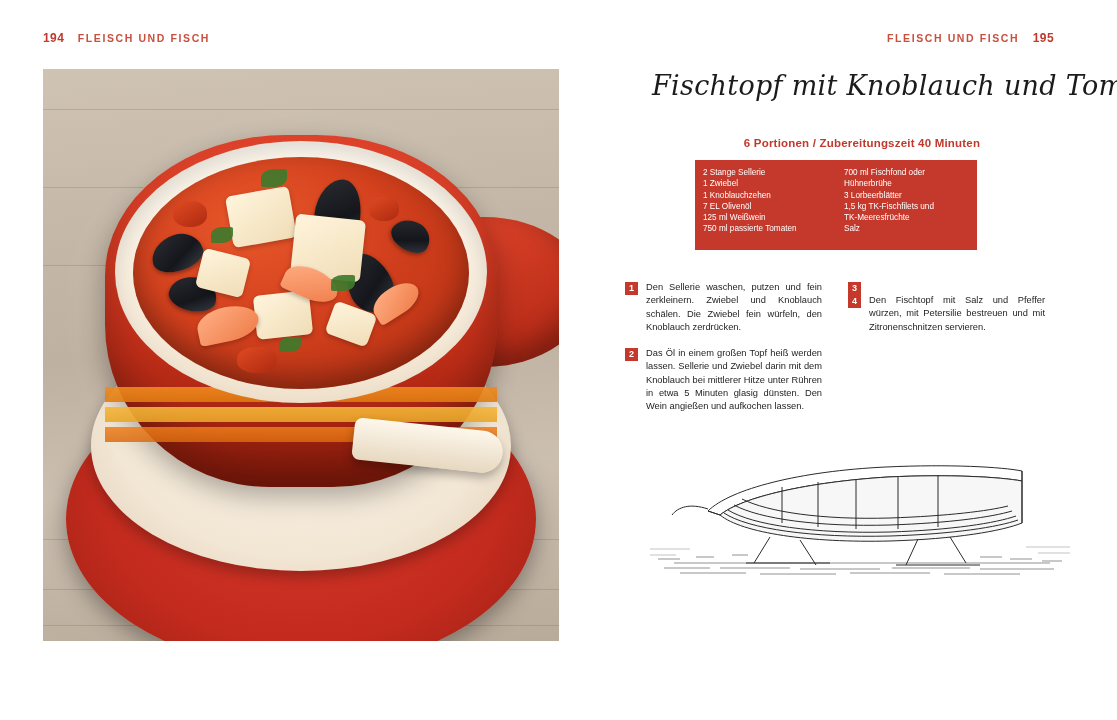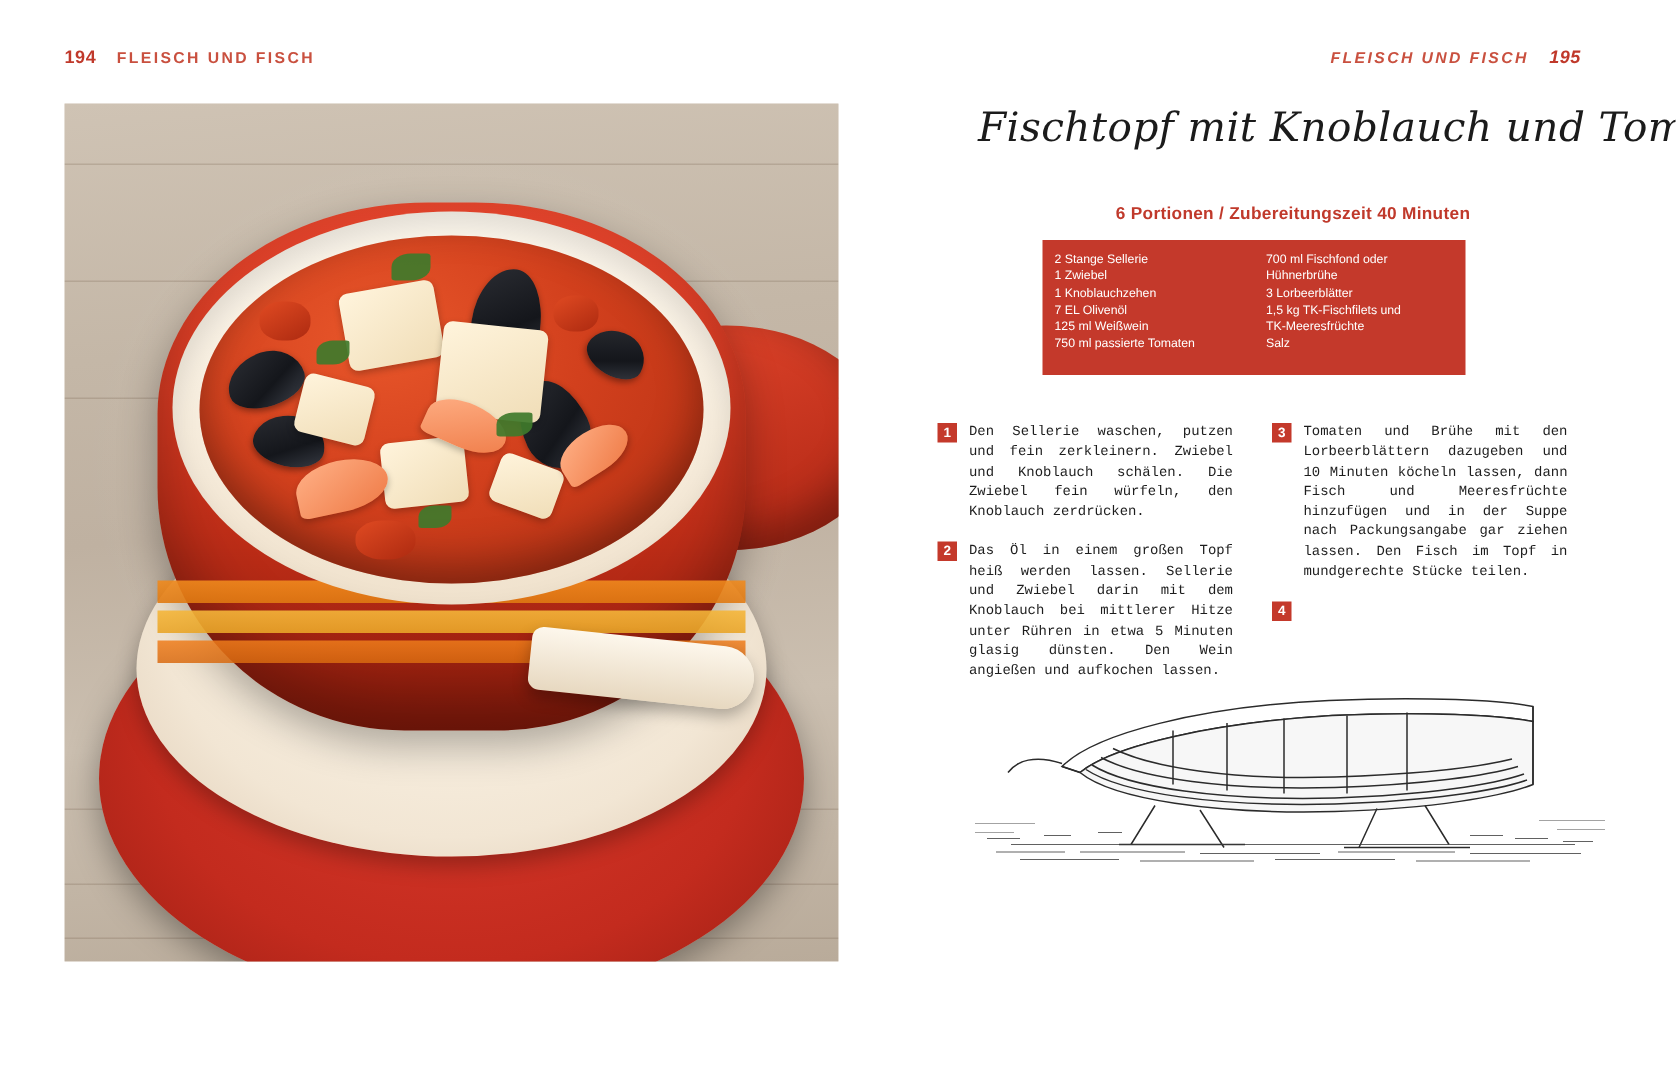--- a/index.html
+++ b/index.html
@@ -25,21 +25,21 @@
   .runhead {
     position: absolute;
     top: 31px;
     font-size: 10.5px;
     letter-spacing: 1.6px;
     color: #c0392b;
     font-weight: bold;
     white-space: nowrap;
   }
   .runhead-left { left: 43px; }
-  .runhead-right { right: 43px; font-style: italic; }
+  .runhead-right { right: 43px; }
   .folio {
     color: #c0392b;
     font-weight: bold;
     letter-spacing: 0.4px;
     font-size: 12px;
   }
   .runhead-label {
     color: #c9503f;
     font-weight: bold;
   }
@@ -270,21 +270,20 @@
     font-weight: bold;
     line-height: 13px;
     text-align: center;
   }
   .step-text {
     font-size: 9.3px;
     line-height: 13.3px;
     color: #1d1d1d;
     text-align: justify;
     display: block;
-    font-family: Liberation Mono, monospace;
   }
 
   
   .boat {
     position: absolute;
     left: 650px;
     top: 437px;
     width: 420px;
     height: 140px;
   }
@@ -387,24 +386,24 @@
         <span class="step-text">Den Sellerie waschen, putzen und fein zerkleinern. Zwiebel und Knoblauch schälen. Die Zwiebel fein würfeln, den Knoblauch zerdrücken.</span>
       </div>
       <div class="step">
         <span class="step-num">2</span>
         <span class="step-text">Das Öl in einem großen Topf heiß werden lassen. Sellerie und Zwiebel darin mit dem Knoblauch bei mittlerer Hitze unter Rühren in etwa 5 Minuten glasig dünsten. Den Wein angießen und aufkochen lassen.</span>
       </div>
     </div>
     <div class="step-col">
       <div class="step">
         <span class="step-num">3</span>
-        <span class="step-text">Tomaten und Brühe mit den Lorbeerblättern dazugeben und 10 Minuten köcheln lassen, dann Fisch und Meeresfrüchte hinzufügen und in der Suppe nach Packungsangabe gar ziehen lassen. Den Fisch im Topf in mundgerechte Stücke teilen.</span>
       </div>
       <div class="step">
         <span class="step-num">4</span>
+        <span class="step-text">Den Fischtopf mit Salz und Pfeffer würzen, mit Petersilie bestreuen und mit Zitronenschnitzen servieren.</span>
       </div>
     </div>
   </div>
 
   <div class="boat">
     <svg viewBox="0 0 420 140" width="420" height="140" xmlns="http://www.w3.org/2000/svg">
       <g fill="none" stroke="#2b2b2b" stroke-width="1">
 
         <path d="M58 74 C80 52 150 34 236 30 C300 27 352 30 372 34 L372 44 C350 40 300 37 238 40 C158 45 92 60 70 78 Z" fill="#ffffff"></path>
         <path d="M70 78 C92 96 160 106 240 104 C306 102 352 94 372 86 L372 44 C350 40 300 37 238 40 C158 45 92 60 70 78 Z" fill="#f7f7f7"></path>

